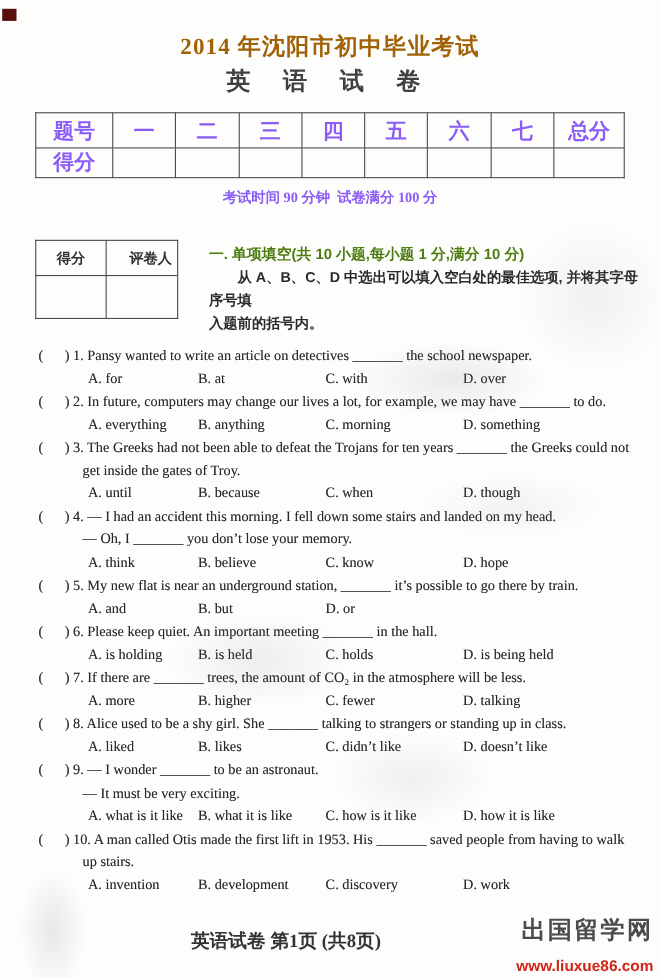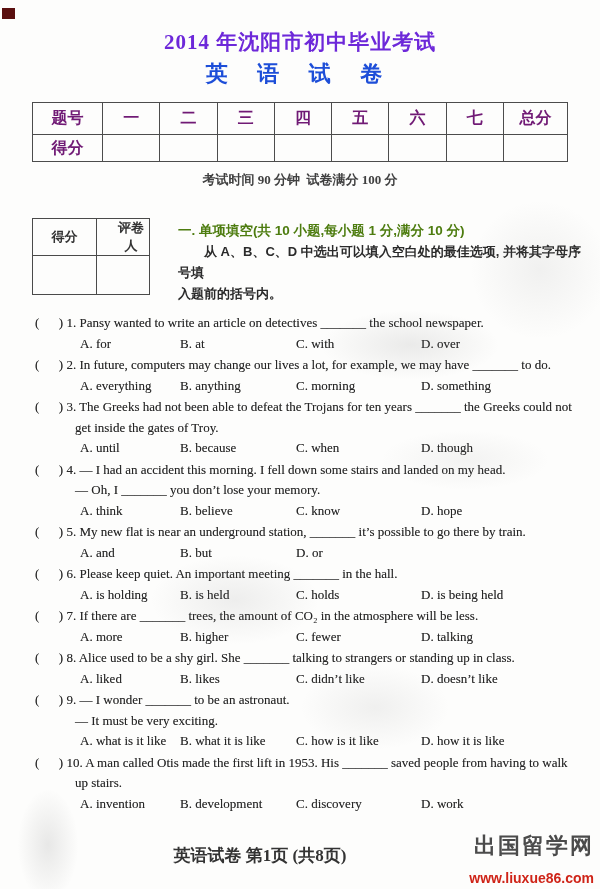--- a/index.html
+++ b/index.html
@@ -23,74 +23,74 @@
   .a4 { left: 18px; top: 790px; width: 60px; height: 110px; background: radial-gradient(ellipse at center, rgba(120,120,120,.16), rgba(120,120,120,0) 72%); }
   .a5 { left: 300px; top: 665px; width: 150px; height: 85px; background: radial-gradient(ellipse at center, rgba(130,130,130,.11), rgba(130,130,130,0) 70%); }
   .a6 { left: 380px; top: 430px; width: 170px; height: 60px; background: radial-gradient(ellipse at center, rgba(135,135,135,.09), rgba(135,135,135,0) 70%); }
   .corner-mark { position: absolute; left: 2px; top: 8px; width: 13px; height: 11px; background: #5a0f0f; }
 
   .title1 {
     padding-top: 28px;
     text-align: center;
     font-size: 21px; font-weight: bold;
     letter-spacing: 1px;
-    color: #6d28d9;
+    color: #a16207;
   }
   .title2 {
     margin-top: 3px;
     text-align: center;
     font-size: 22px; font-weight: bold;
     letter-spacing: 12px;
-    color: #1d4ed8;
+    color: #404040;
   }
 
   table { border-collapse: collapse; }
   .score-table {
     width: 536px;
     margin: 13px auto 0 auto;
     table-layout: fixed;
   }
   .score-table td {
     border: 1.4px solid #4c4c4c;
     height: 32px;
     text-align: center;
-    font-size: 16px;
-    font-weight: bold;
-    color: #701a75;
+    font-size: 19px;
+    font-weight: bold;
+    color: #8b5cf6;
   }
   .score-table tr.empty-row td { height: 27px; }
   .score-table td.lab { width: 70px; }
   .score-table td.last { width: 64px; }
 
   .exam-info {
     margin-top: 9px;
     text-align: center;
     font-size: 13px;
     font-weight: bold;
-    color: #404040;
+    color: #8b5cf6;
   }
 
   .section-row {
     margin: 29px 18px 0 32px;
     display: flex;
     align-items: flex-start;
     gap: 28px;
   }
   .grader-box { flex: 0 0 auto; }
   .grader-box td {
     border: 1.5px solid #4a4a4a;
     text-align: center;
     font-size: 13px;
     font-weight: bold;
     color: #333;
   }
   .grader-box tr:first-child td { height: 32px; }
   .grader-box tr:last-child td { height: 39px; }
   .grader-box td.c1 { width: 64px; }
-  .grader-box td.c2 { width: 53px; padding-left: 16px; }
+  .grader-box td.c2 { width: 65px; padding-left: 16px; }
 
   .section-intro { flex: 1 1 auto; padding-top: 2px; }
   .sec-heading {
     font-size: 13.5px; font-weight: bold;
     color: #4d7c0f;
     line-height: 21px;
     font-family: "Liberation Sans", "DejaVu Sans", sans-serif;
   }
   .sec-inst {
     font-size: 13px; font-weight: bold;

